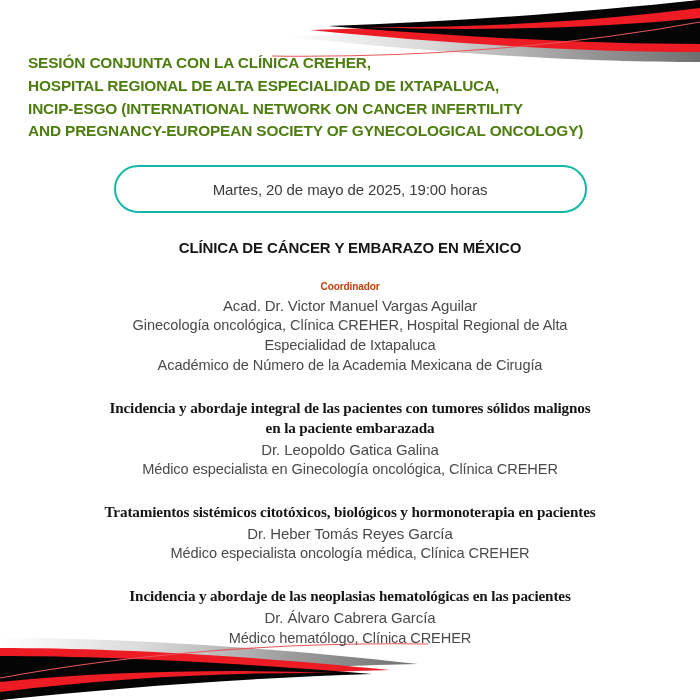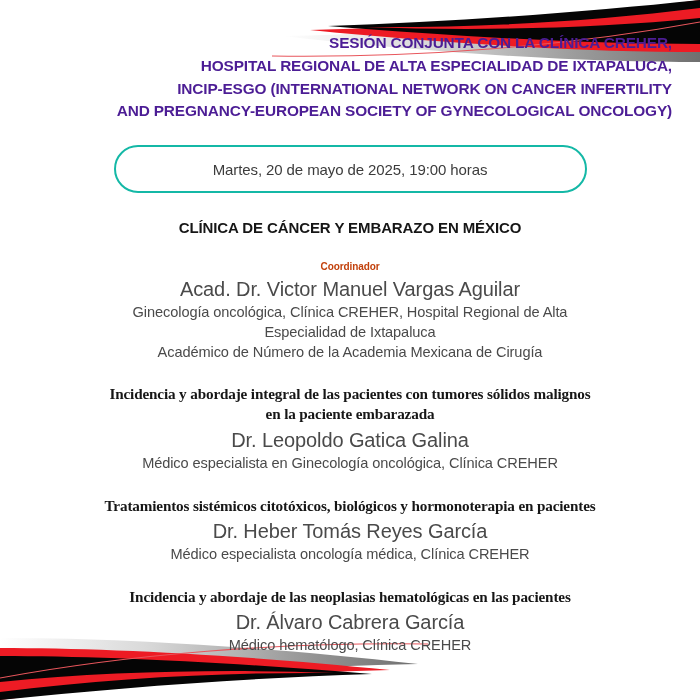--- a/index.html
+++ b/index.html
@@ -40,26 +40,27 @@
   
   .page {
     position: relative;
     z-index: 2;
     width: 700px;
     height: 700px;
     padding: 32px 28px 0 28px;
   }
 
   .event-title {
-    color: #4c1d95;
+    color: #4d7c0f;
     font-size: 15.4px;
     font-weight: bold;
     line-height: 1.48;
     letter-spacing: -0.15px;
-    text-align: right;
+    text-align: left;
+    margin-top: 20px;
   }
   .event-title .title-line { display: block; white-space: nowrap; }
 
   .date-badge-wrap {
     display: flex;
     justify-content: center;
     margin-top: 22px;
   }
   .date-badge {
     width: 473px;
@@ -101,21 +102,21 @@
     color: #161616;
     font-size: 15.2px;
     font-weight: bold;
     line-height: 1.32;
     letter-spacing: -0.15px;
     padding: 0 6px;
     font-family: Liberation Serif, serif;
   }
   .block-person {
     color: #4a4a4a;
-    font-size: 20px;
+    font-size: 15px;
     line-height: 1.36;
     letter-spacing: -0.1px;
     margin-top: 2px;
   }
   .block-affil {
     color: #4a4a4a;
     font-size: 14.6px;
     line-height: 1.36;
     letter-spacing: -0.1px;
     padding: 0 10px;

